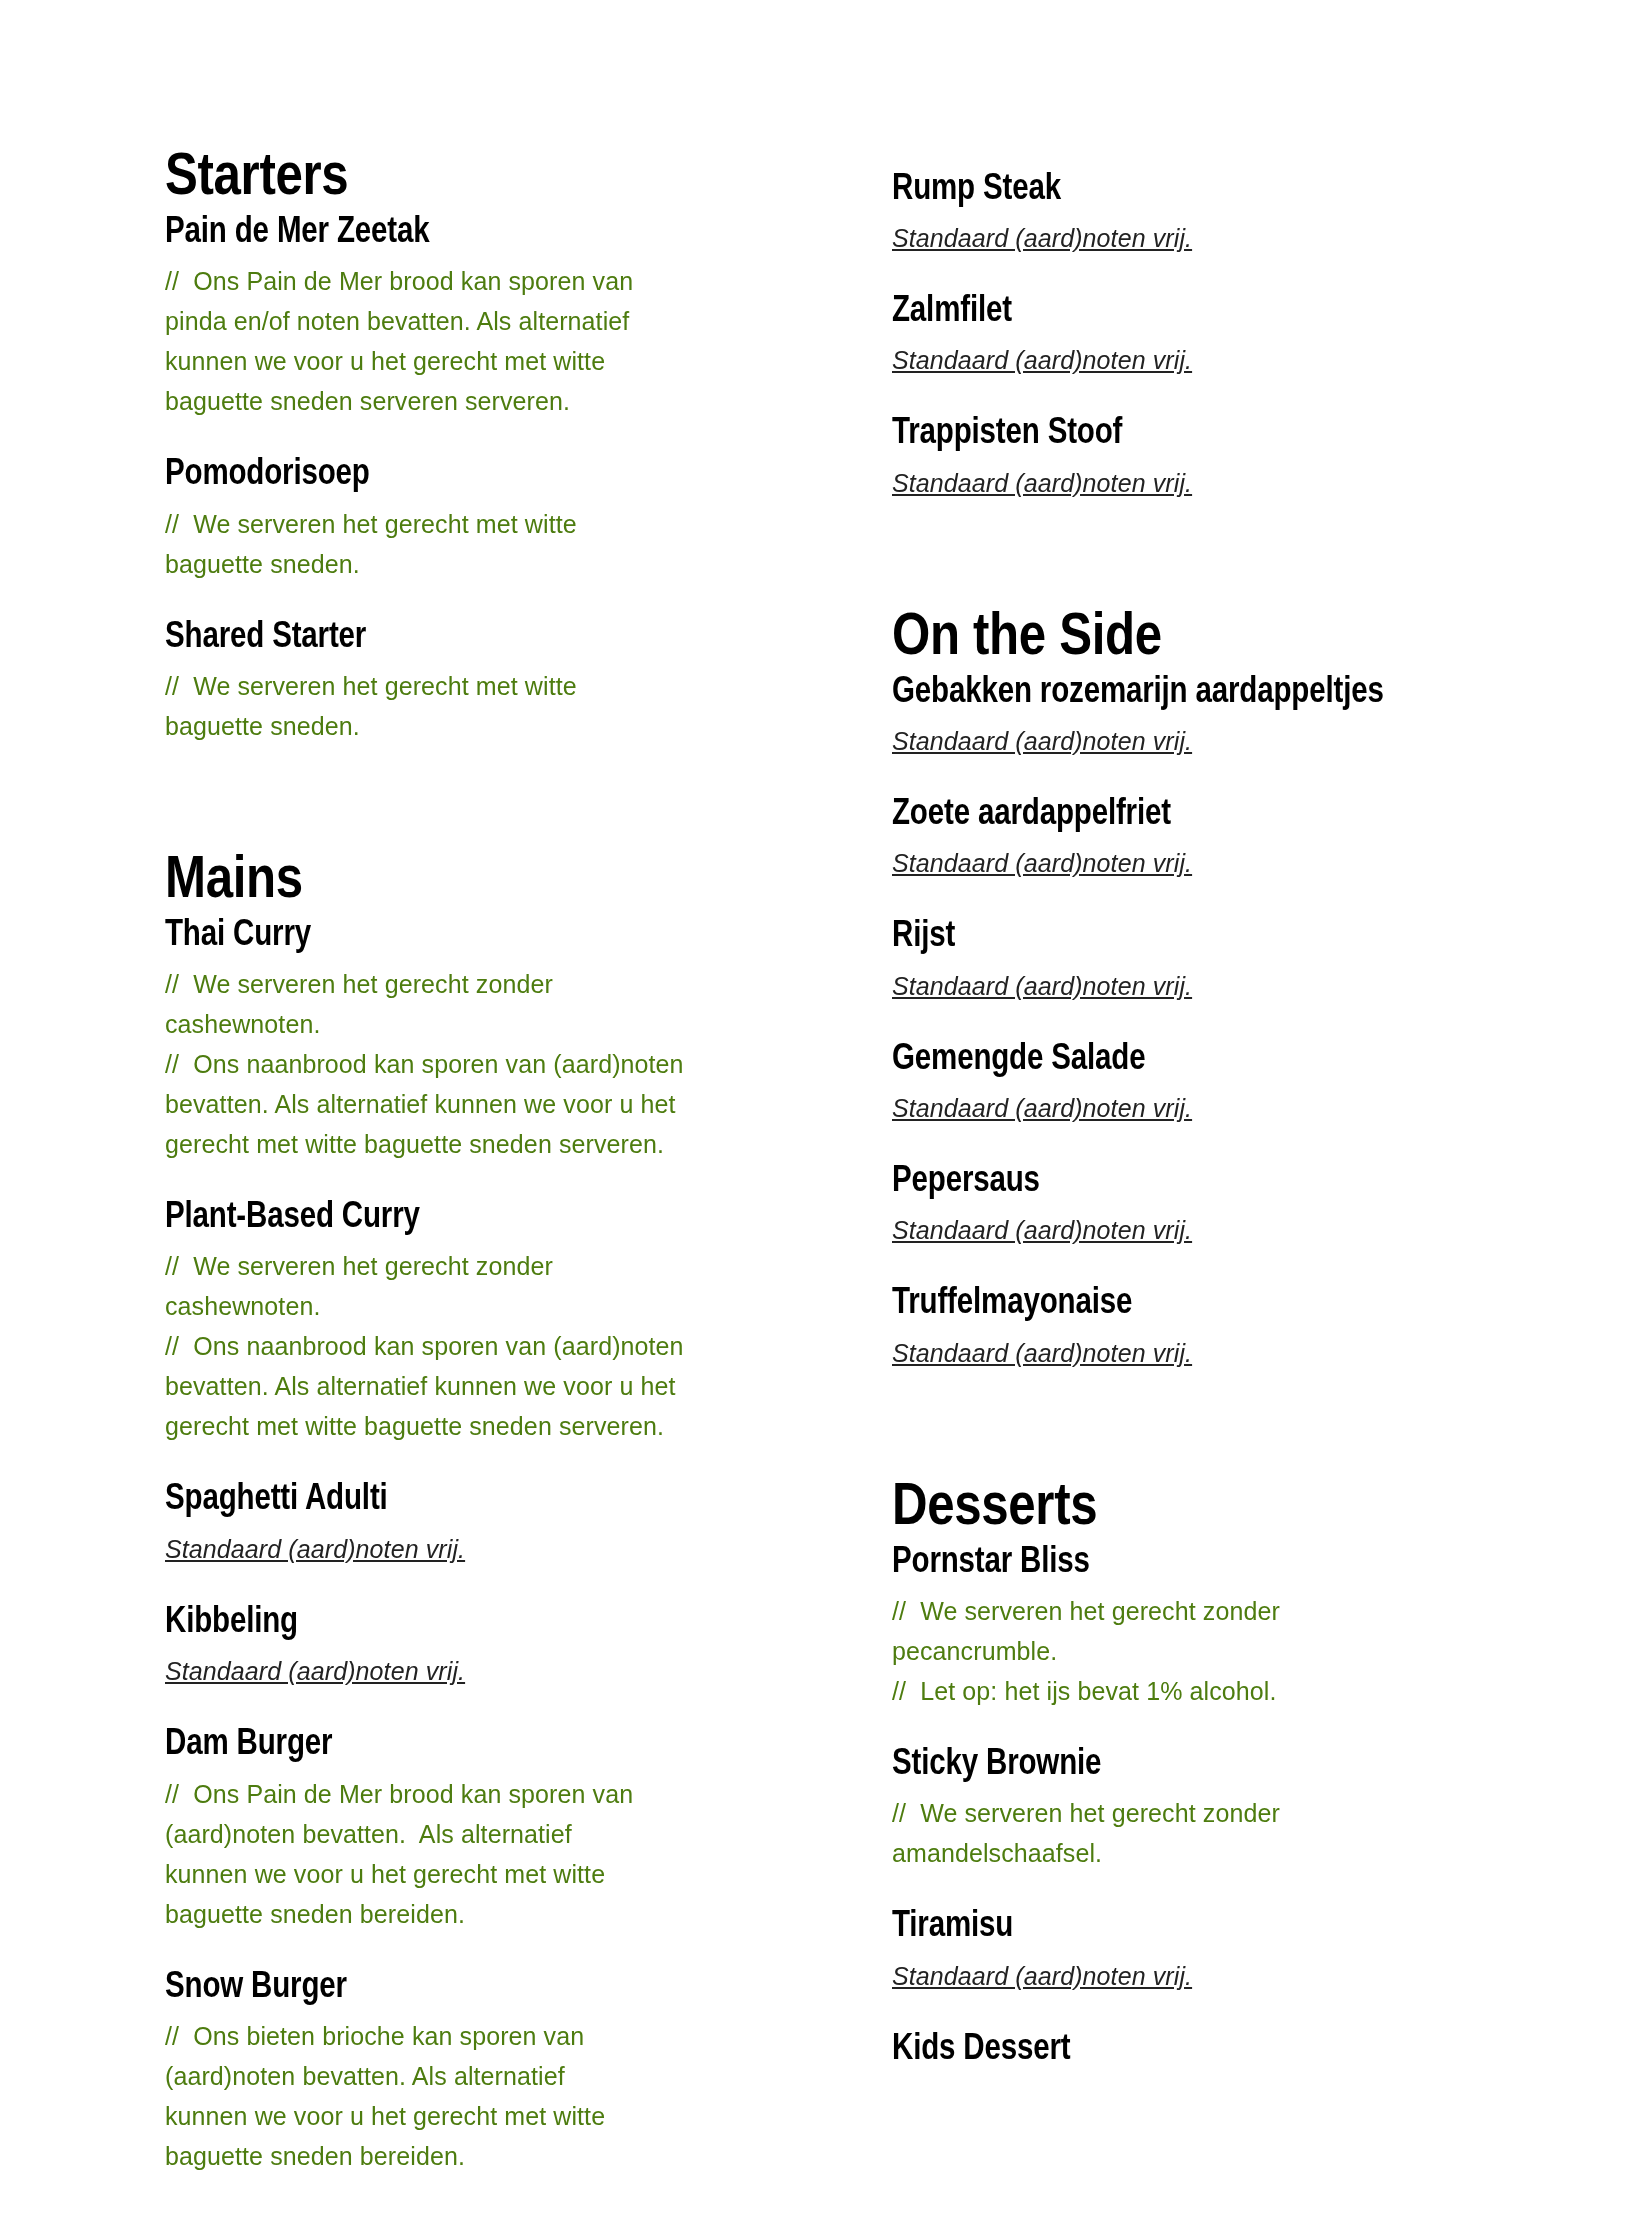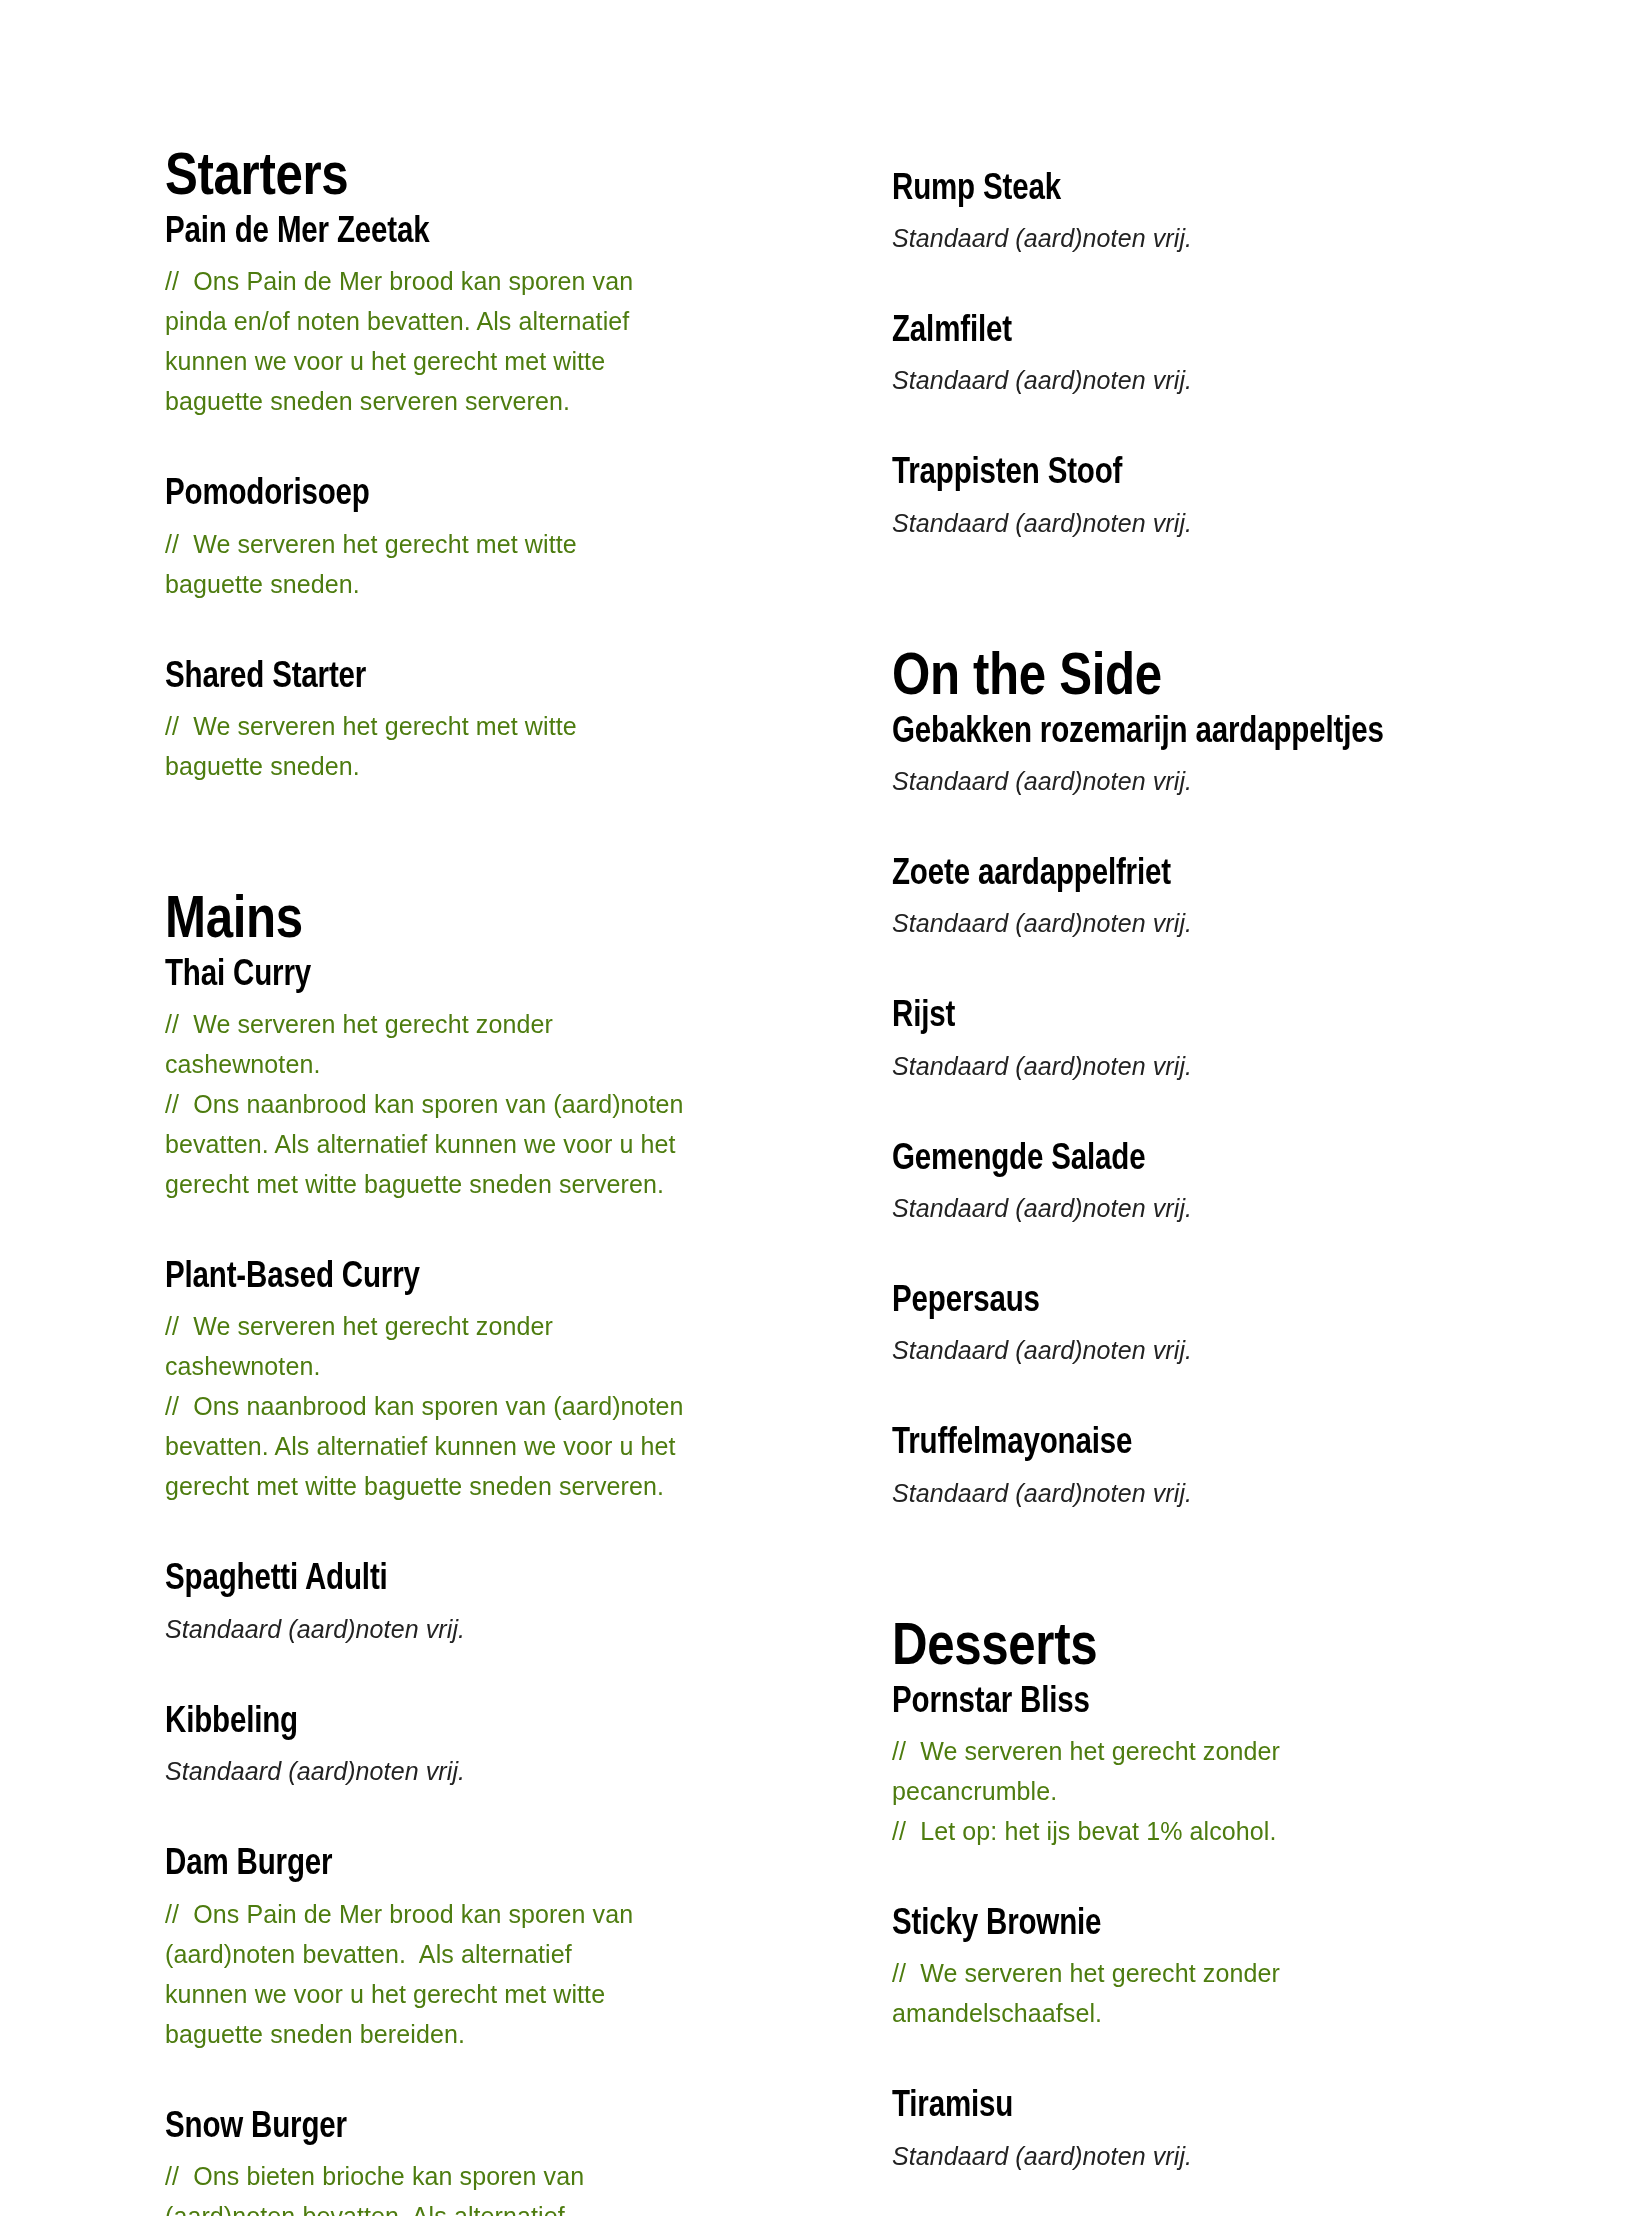--- a/index.html
+++ b/index.html
@@ -39,21 +39,21 @@
     font-size: 60px;
     line-height: 0.98;
     font-weight: 700;
     color: #000000;
     letter-spacing: -0.4px;
     transform: scaleX(0.82);
     transform-origin: left center;
     white-space: nowrap;
   }
   .menu-section:first-child .section-title { margin-top: 0; }
-  .dish { margin-top: 52px; }
+  .dish { margin-top: 32px; }
   .menu-section:first-child .dish:first-child,
   .section-title + .dish { margin-top: 2.7px; }
   .dish-name {
     margin: 0;
     font-size: 36px;
     line-height: 1.08;
     font-weight: 700;
     color: #000000;
     letter-spacing: -0.2px;
     transform: scaleX(0.82);
@@ -65,20 +65,21 @@
     font-size: 25px;
     line-height: 1.6;
     font-weight: 400;
     color: #4d7c0f;
     white-space: pre-wrap;
     letter-spacing: 0.1px;
   }
   .dish-desc.italic {
     font-style: italic;
     color: #222222;
+    text-decoration: underline;
   }
 </style>
 </head>
 <body>
 
 <div class="page">
   <div class="col col-left">
       <section class="menu-section">
         <h1 class="section-title">Starters</h1>
         <div class="dish">

